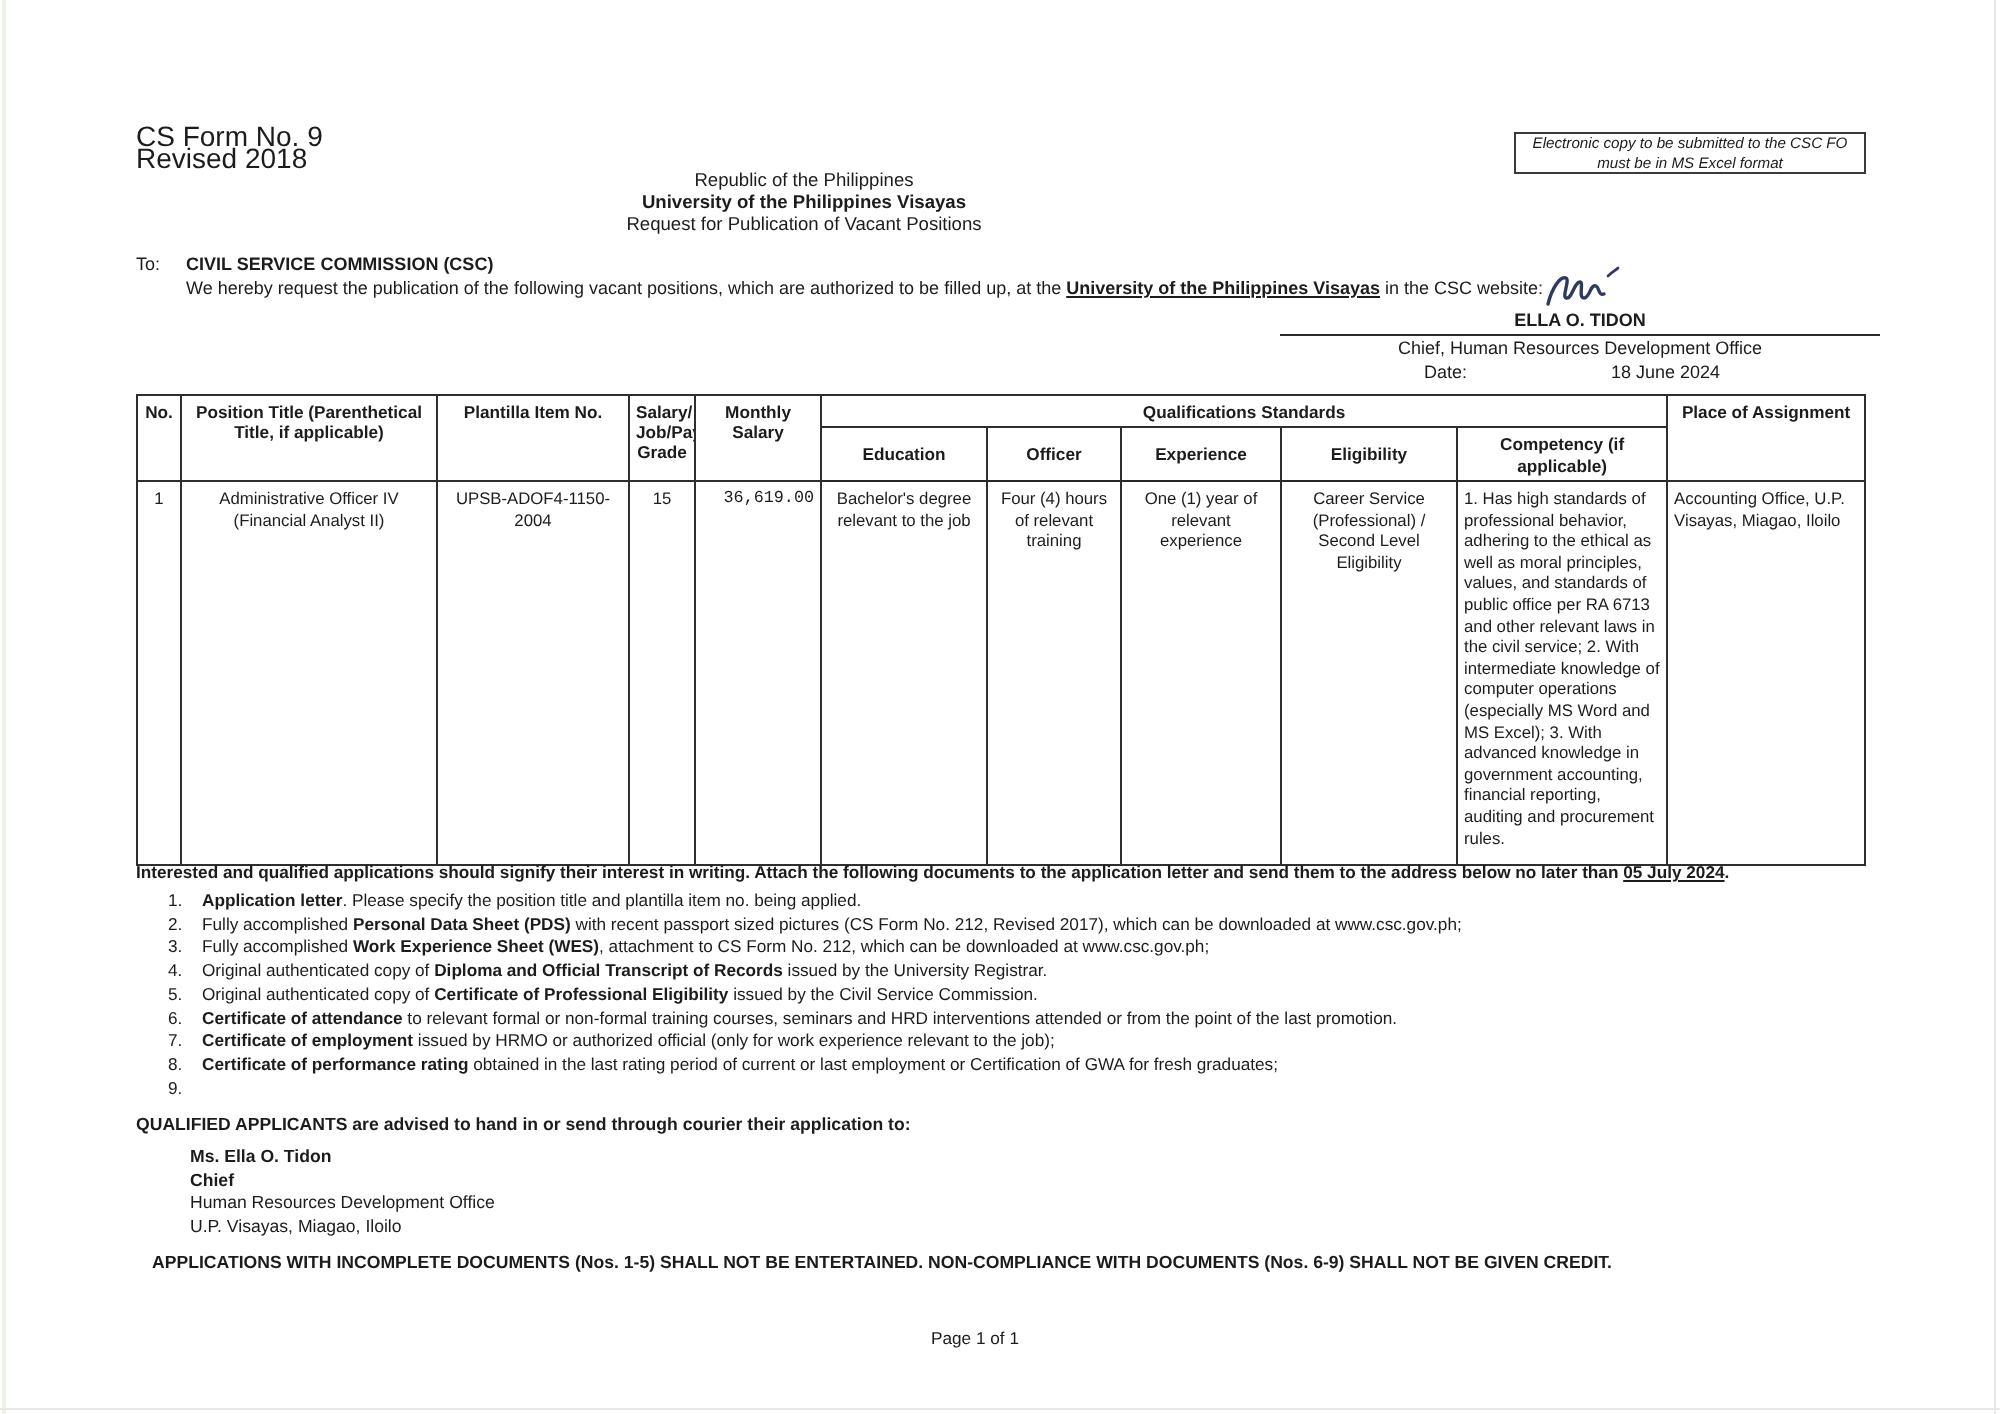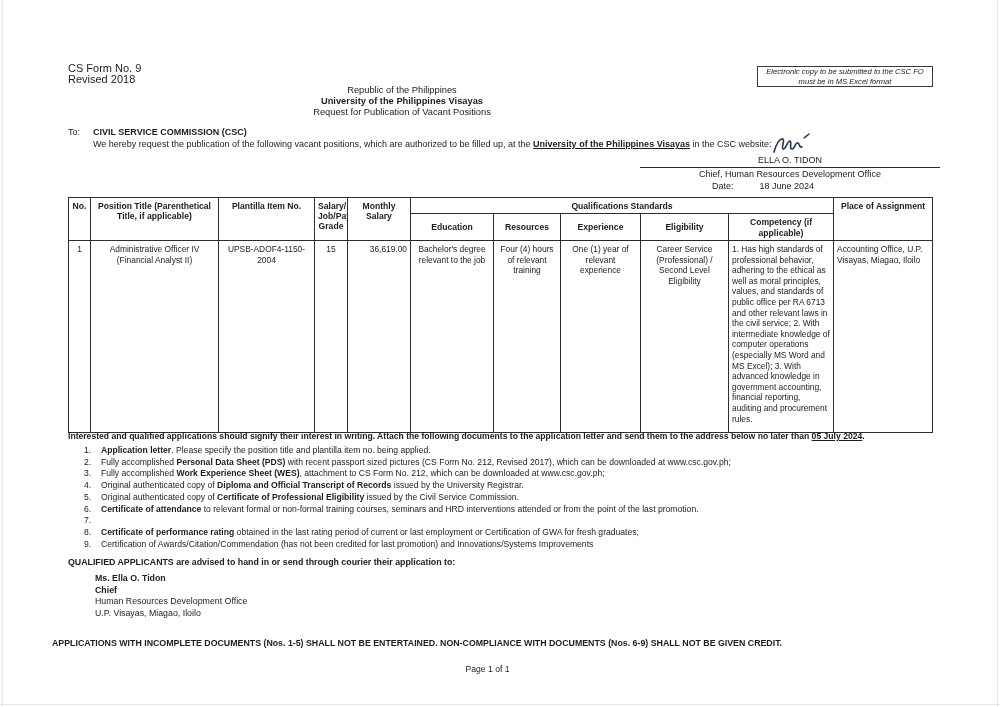--- a/index.html
+++ b/index.html
@@ -6,69 +6,69 @@
   body { background:#f4f4f2; font-family:"Liberation Sans", sans-serif; }
   .page {
     position:relative; width:1000px; height:707px; background:#ffffff;
     color:#1c1c1c; overflow:hidden;
   }
   .edge { position:absolute; background:#e7e7e5; }
   .edge.l { left:1px; top:0; width:2px; height:100%; background:#ecf1ea; }
   .edge.r { right:2px; top:0; width:1px; height:100%; }
   .edge.b { left:0; bottom:2px; width:100%; height:1px; }
 
-  .form-id { position:absolute; left:68px; top:63px; font-size:11px; line-height:11px; }
+  .form-id { position:absolute; left:68px; top:63px; font-size:14px; line-height:11px; }
 
   .notice-box {
     position:absolute; left:757px; top:66px; width:176px;
     border:1.2px solid #3a3a3a; padding:0 7px;
     font-size:7.6px; font-style:italic; text-align:center; line-height:9.5px;
   }
 
   .heading { position:absolute; left:0; top:85px; width:804px; text-align:center; font-size:9.3px; line-height:10.8px; }
 
   .to-block { position:absolute; left:68px; top:126px; width:880px; font-size:9px; line-height:12px; }
   .to-row .to-label { display:inline-block; width:25px; }
   .to-body { margin-left:25px; }
   b, .b { font-weight:bold; }
 
   .sig-block { position:absolute; left:640px; top:132px; width:300px; text-align:center; font-size:9px; line-height:11px; }
   .sig-scribble { display:block; margin:0 auto -1px auto; }
-  .sig-name { font-weight:normal; border-bottom:1.2px solid #2a2a2a; padding-bottom:1px; }
+  .sig-name { font-weight:bold; border-bottom:1.2px solid #2a2a2a; padding-bottom:1px; }
   .sig-role { margin-top:1px; }
-  .sig-date { display:flex; margin-top:1px; padding-left:72px; text-align:right; }
+  .sig-date { display:flex; margin-top:1px; padding-left:72px; text-align:right;gap:46px; }
   .sig-date .dv { margin-left:26px; }
 
   table.vacancy {
     position:absolute; left:68px; top:197px; width:864px;
     border-collapse:collapse; table-layout:fixed;
     border:1.8px solid #262626;
   }
   table.vacancy th, table.vacancy td {
     border:1px solid #2e2e2e; font-size:8.4px; padding:2px 3px; overflow:hidden;
   }
   table.vacancy th { font-weight:bold; text-align:center; vertical-align:top; font-size:8.6px; line-height:10px; padding-top:3px; }
   th.vmid { vertical-align:middle;margin-top:40px; }
   tr.subhead th { vertical-align:middle; line-height:10.5px; border-bottom:1.6px solid #262626; }
   tr.qsrow th.qs { border-bottom:1px solid #2e2e2e; }
   tr.datarow { height:192px; }
   tr.datarow td { vertical-align:top; line-height:10.6px; padding-top:3px; }
   td.c { text-align:center; }
-  td.r { text-align:right; padding-right:6px; }
+  td.r { text-align:right; padding-right:6px;font-family:Liberation Mono, monospace; }
   td.comp { font-size:8.2px; line-height:10.3px; padding:3px 4px; }
   td.place { padding-left:4px; }
 
   .intro { position:absolute; left:68px; top:431px; width:875px; font-size:8.6px; line-height:11px; }
   .doc-list { position:absolute; left:84px; top:445px; width:860px; font-size:8.6px; }
   .doc-list .li { display:flex; line-height:11.7px; }
   .doc-list .num { width:17px; flex:none; }
 
   .qualified { position:absolute; left:68px; top:557px; font-size:8.8px; }
   .address { position:absolute; left:95px; top:573px; font-size:8.8px; line-height:11.6px; }
-  .warning { position:absolute; left:52px; top:626px; width:880px; font-size:8.8px;margin-top:12px; }
+  .warning { position:absolute; left:76px; top:626px; width:880px; font-size:8.8px; }
   .page-footer { position:absolute; left:0; top:664px; width:975px; text-align:center; font-size:8.6px; }
   u { text-decoration:underline; }
 </style>
 </head>
 <body>
 
 <div class="page">
   <div class="edge l"></div>
   <div class="edge r"></div>
   <div class="edge b"></div>
@@ -126,21 +126,21 @@
       <th rowspan="2">No.</th>
       <th rowspan="2">Position Title (Parenthetical Title, if applicable)</th>
       <th rowspan="2">Plantilla Item No.</th>
       <th rowspan="2">Salary/ Job/Pay Grade</th>
       <th rowspan="2">Monthly Salary</th>
       <th colspan="5" class="qs">Qualifications Standards</th>
       <th rowspan="2" class="vmid">Place of Assignment</th>
     </tr>
     <tr class="subhead">
       <th>Education</th>
-      <th>Resources</th>
+      <th>Officer</th>
       <th>Experience</th>
       <th>Eligibility</th>
       <th>Competency (if applicable)</th>
     </tr>
     <tr class="datarow">
       <td class="c">1</td>
       <td class="c">Administrative Officer IV (Financial Analyst II)</td>
       <td class="c">UPSB-ADOF4-1150-2004</td>
       <td class="c">15</td>
       <td class="r">36,619.00</td>
@@ -183,30 +183,30 @@
         <span class="li-text">Original authenticated copy of <b>Certificate of Professional Eligibility</b> issued by the Civil Service Commission.</span>
       </div>
 
       <div class="li">
         <span class="num">6.</span>
         <span class="li-text"><b>Certificate of attendance</b> to relevant formal or non-formal training courses, seminars and HRD interventions attended or from the point of the last promotion.</span>
       </div>
 
       <div class="li">
         <span class="num">7.</span>
+        <span class="li-text"><b>Certificate of employment</b> issued by HRMO or authorized official (only for work experience relevant to the job);</span>
       </div>
 
       <div class="li">
         <span class="num">8.</span>
         <span class="li-text"><b>Certificate of performance rating</b> obtained in the last rating period of current or last employment or Certification of GWA for fresh graduates;</span>
       </div>
 
       <div class="li">
         <span class="num">9.</span>
-        <span class="li-text">Certification of Awards/Citation/Commendation (has not been credited for last promotion) and Innovations/Systems Improvements</span>
       </div>
     </div>
 
   <div class="qualified">
 
   <div><b>QUALIFIED APPLICANTS are advised to hand in or send through courier their application to:</b></div>
     </div>
 
   <div class="address">
 

